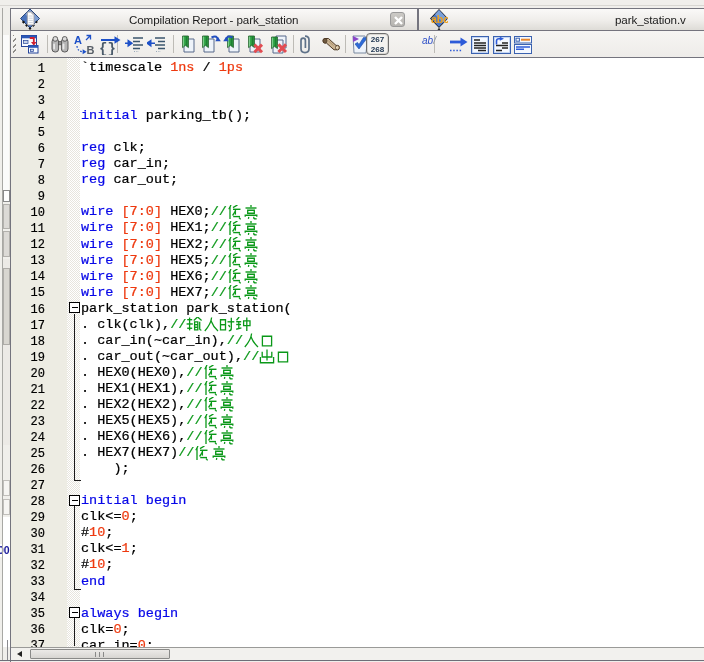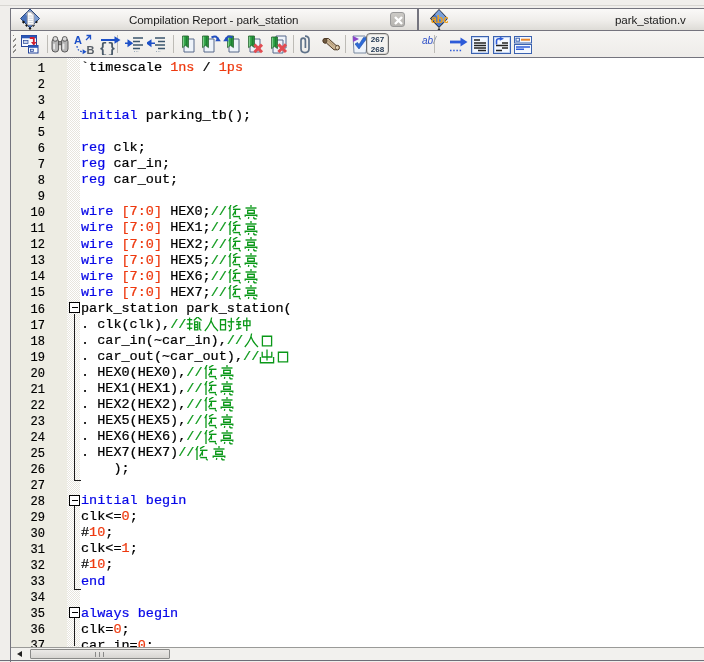--- a/index.html
+++ b/index.html
@@ -42,20 +42,34 @@
 .fline{position:absolute;left:74px;width:1px;background:#1a1a1a}
 .ffoot{position:absolute;left:74px;width:7px;height:1.2px;background:#1a1a1a}
 
 #hscroll{position:absolute;left:11px;top:646.5px;width:693px;height:13px;background:#f2f1ee;border-top:1.2px solid #9a9a98}
 #harrow{position:absolute;left:6px;top:3px;width:0;height:0;border-right:5px solid #222;border-top:3.5px solid transparent;border-bottom:3.5px solid transparent}
 #hthumb{position:absolute;left:19px;top:1.5px;width:140px;height:10px;background:linear-gradient(#eceae7,#d8d6d2);border:1px solid #8a8a88;border-radius:1px}
 #hthumb .g{position:absolute;top:2px;width:1px;height:5px;background:#8a8a88}
 #botline{position:absolute;left:0px;top:659.6px;width:704px;height:1.8px;background:#6e6e78}
 </style></head><body>
 <div id="root">
+ <div id="sliver">
+   <div style="position:absolute;left:3px;top:35px;width:6px;height:155px;background:#fbfbfa"></div>
+   <div style="position:absolute;left:3px;top:190px;width:7px;height:12px;background:#fff;border:1px solid #8a8a8a"></div>
+   <div style="position:absolute;left:3px;top:204px;width:7px;height:25px;background:#dcdad6;border:1px solid #b2b0ac"></div>
+   <div style="position:absolute;left:3px;top:231px;width:7px;height:26px;background:#dcdad6;border:1px solid #b2b0ac"></div>
+   <div style="position:absolute;left:3px;top:259px;width:7px;height:186px;background:#eceae6"></div>
+   <div style="position:absolute;left:3px;top:268px;width:7px;height:77px;background:#d8d6d0;border:1px solid #aeaca8"></div>
+   <div style="position:absolute;left:3px;top:480px;width:7px;height:16px;background:#f6f5f2;border:1px solid #c0bebA"></div>
+   <div style="position:absolute;left:3px;top:499px;width:7px;height:16px;background:#f6f5f2;border:1px solid #c0beba"></div>
+   <div style="position:absolute;left:3px;top:517px;width:7px;height:130px;background:#fff"></div>
+   <div style="position:absolute;left:-2px;top:544px;width:12px;height:13px;overflow:hidden;font-family:'Liberation Sans';font-size:10.5px;font-weight:bold;color:#16169a;background:#fff">00</div>
+   <div class="vline"></div>
+   <div style="position:absolute;left:6.5px;top:640px;width:1.2px;height:20px;background:#8a8a8e"></div>
+ </div>
  <div id="topline"></div>
  <div id="tabwrap">
    <div class="dark"></div>
       <div class="darkb"></div>
    <svg style="position:absolute;left:7px;top:-3px" width="26" height="27" viewBox="0 0 26 27">
      <path d="M13 4 L22.5 13.5 L13 23 L3.5 13.5 Z" fill="#4a73bc"></path>
      <path d="M13 4 L22.5 13.5 L17.5 18.5 L8 9 Z" fill="#7e9fd4"></path>
      <path d="M13 4 L22.5 13.5 L13 23 L3.5 13.5 Z" fill="none" stroke="#27477e" stroke-width="1"></path>
      <path d="M6.5 15.5 l-1.6 1.6 1.6 1.6 1.6 -1.6 z M9.7 18.7 l-1.6 1.6 1.6 1.6 1.6 -1.6 z M13 22 l-1.5 1.5 1.5 1.5 1.5 -1.5 z M16.3 18.7 l-1.6 1.6 1.6 1.6 1.6 -1.6 z M19.5 15.5 l-1.4 1.4 1.4 1.4 1.4 -1.4 z" fill="#151515"></path>
      <path d="M10.3 7 H15 L17 9 V20 H10.3 Z" fill="#fdfdfd" stroke="#9a9aa2" stroke-width=".9"></path>

